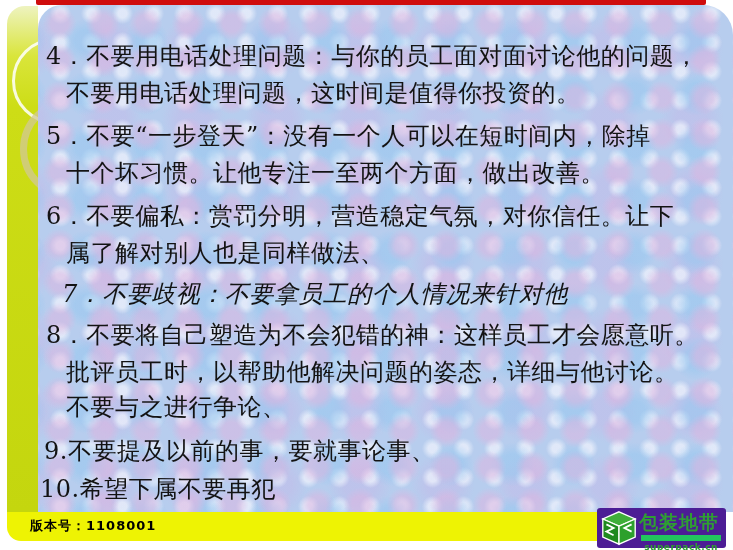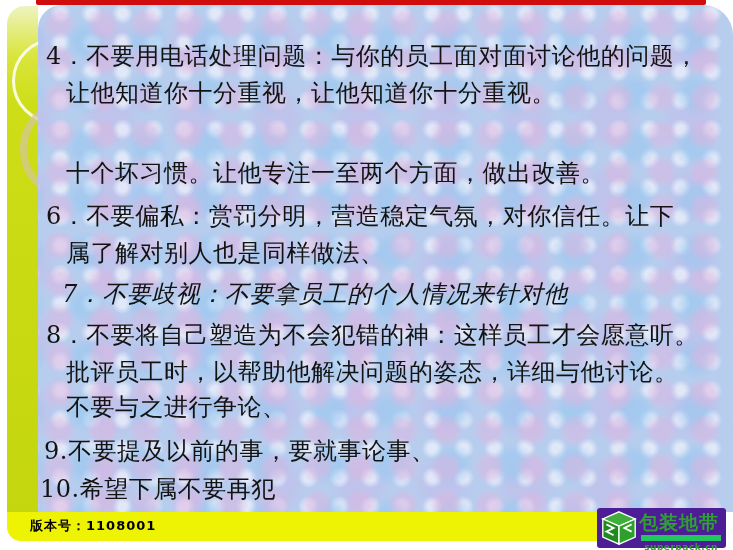--- a/index.html
+++ b/index.html
@@ -67,21 +67,22 @@
 
 <div class="stage">
 
   <div class="red-bar"></div>
   <div class="band"></div>
   <div class="ring ring1"></div>
   <div class="ring ring2"></div>
 
   <div class="panel">
     <div class="t" id="l4a">4．不要用电话处理问题：与你的员工面对面讨论他的问题，</div>
-    <div class="t" id="l4b">让他知道你十分重视，让他知道你十分重视。</div>
+    <div class="t" id="l4b">不要用电话处理问题，这时间是值得你投资的。</div>
+    <div class="t" id="l5a">5．不要“一步登天”：没有一个人可以在短时间内，除掉</div>
     <div class="t" id="l5b">十个坏习惯。让他专注一至两个方面，做出改善。</div>
     <div class="t" id="l6a">6．不要偏私：赏罚分明，营造稳定气氛，对你信任。让下</div>
     <div class="t" id="l6b">属了解对别人也是同样做法、</div>
     <div class="t" id="l7">7．不要歧视：不要拿员工的个人情况来针对他</div>
     <div class="t" id="l8a">8．不要将自己塑造为不会犯错的神：这样员工才会愿意听。</div>
     <div class="t" id="l8c">不要与之进行争论、</div>
     <div class="t" id="l8b">批评员工时，以帮助他解决问题的姿态，详细与他讨论。</div>
     <div class="t" id="l9">9.不要提及以前的事，要就事论事、</div>
     <div class="t" id="l10">10.希望下属不要再犯</div>
   </div>

